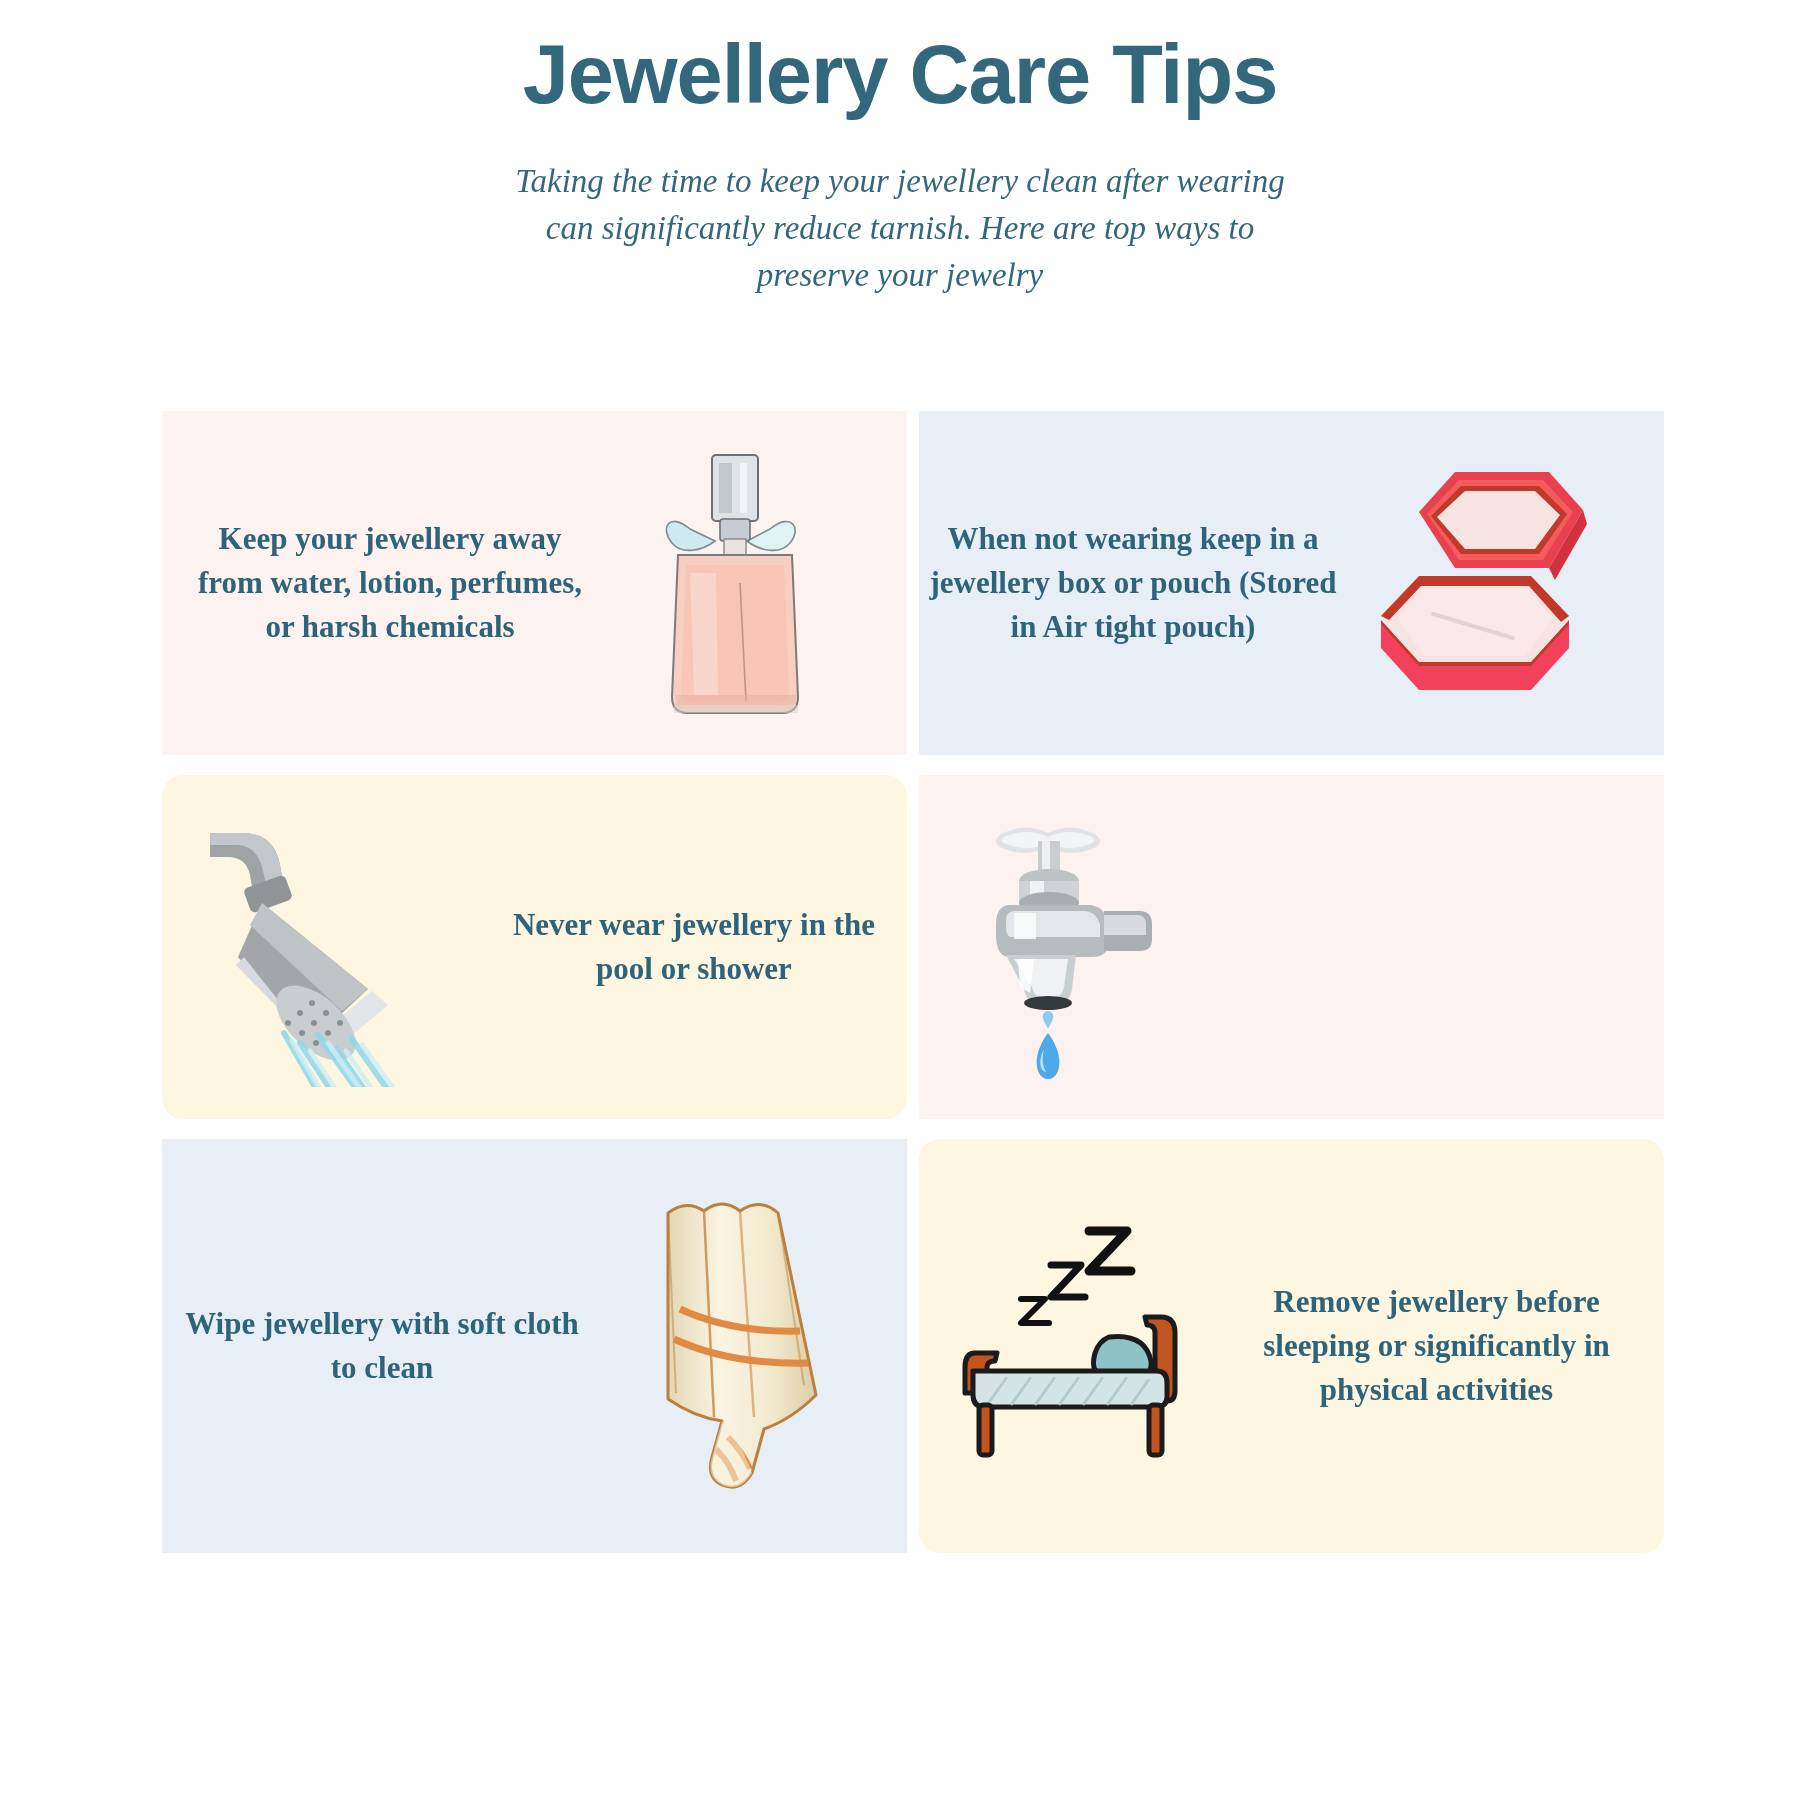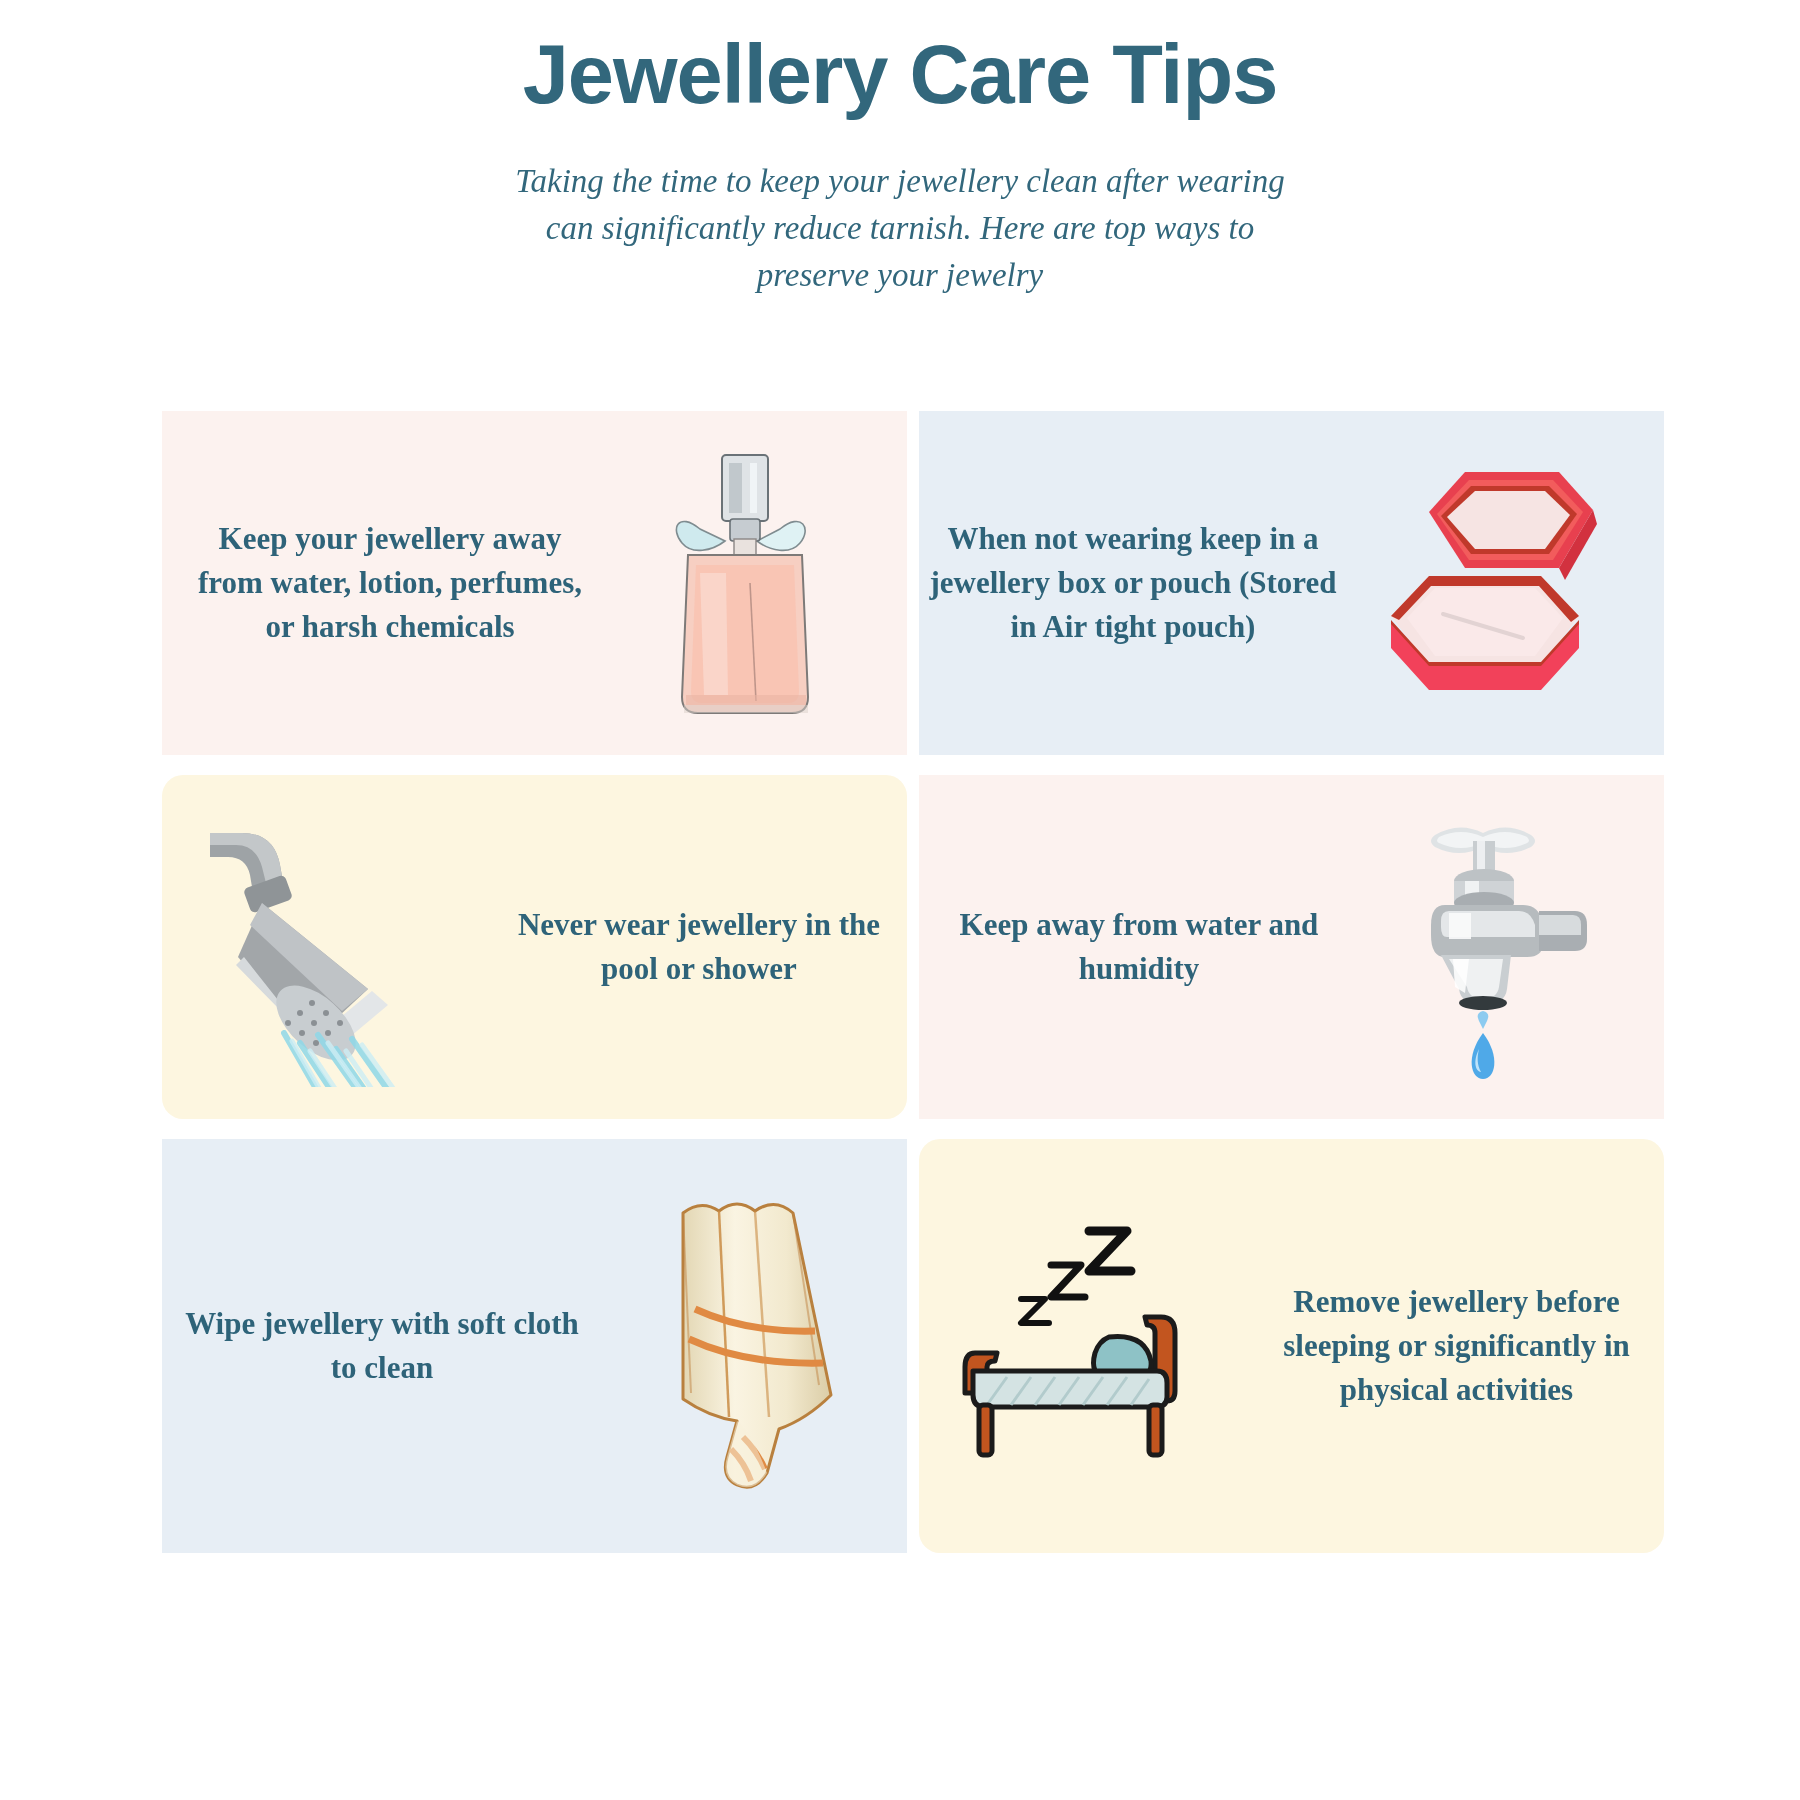--- a/index.html
+++ b/index.html
@@ -44,21 +44,20 @@
     grid-template-rows:344px 344px 414px;
     column-gap:-12px;
     gap:20px 12px;
   }
   .card{
     position:relative;
     display:flex;
     align-items:center;
     overflow:hidden;
     box-sizing:border-box;
-    justify-content:space-between;
   }
   .card.pink{background:#FCF2EF;}
   .card.blue{background:#E7EEF5;}
   .card.cream{background:#FDF6E0;border-radius:21px;}
 
   .card.text-left{flex-direction:row;}
   .card.text-right{flex-direction:row;}
 
   .ctext{
     font-family:"Liberation Serif",serif;
@@ -196,21 +195,20 @@
             <line x1="100" y1="234" x2="138" y2="300"></line>
             <line x1="154" y1="244" x2="192" y2="300"></line>
             <line x1="170" y1="238" x2="206" y2="288"></line>
           </g>
         </svg>
       </div>
       <div class="ctext">Never wear jewellery in the pool or shower</div>
     </div>
 
     <div class="card pink c4 text-left">
-      <div class="ctext">Keep away from water and humidity</div>
       <div class="cart">
         <svg width="260" height="280" viewBox="0 0 260 280">
 
           <g>
             <path d="M56 28 Q80 14 104 26 Q128 14 152 28 Q160 34 152 40 Q128 52 104 40 Q80 52 56 40 Q48 34 56 28 Z" fill="#DFE3E5"></path>
             <path d="M60 30 Q82 20 104 30 Q126 20 148 30 Q152 34 148 36 Q126 46 104 36 Q82 46 60 36 Q56 34 60 30 Z" fill="#F2F4F5"></path>
             <rect x="94" y="34" width="22" height="34" fill="#C8CDD0"></rect>
             <rect x="98" y="34" width="8" height="34" fill="#EDEFF1"></rect>
           </g>
 

